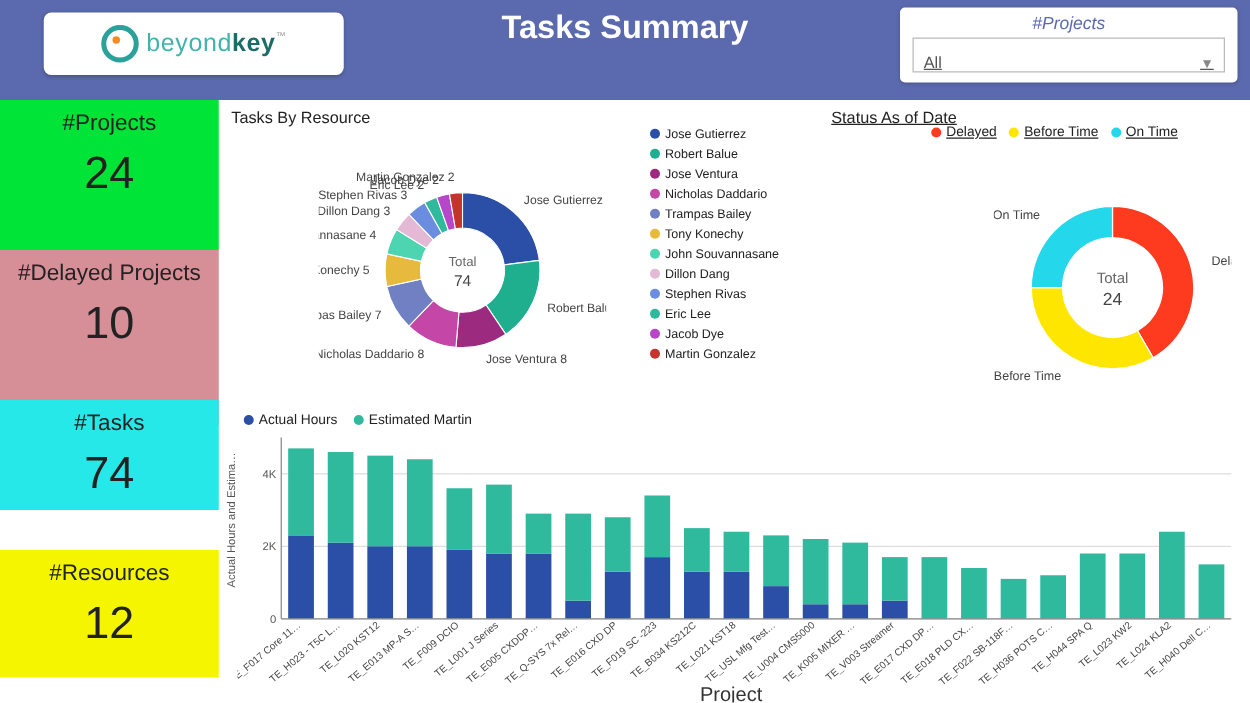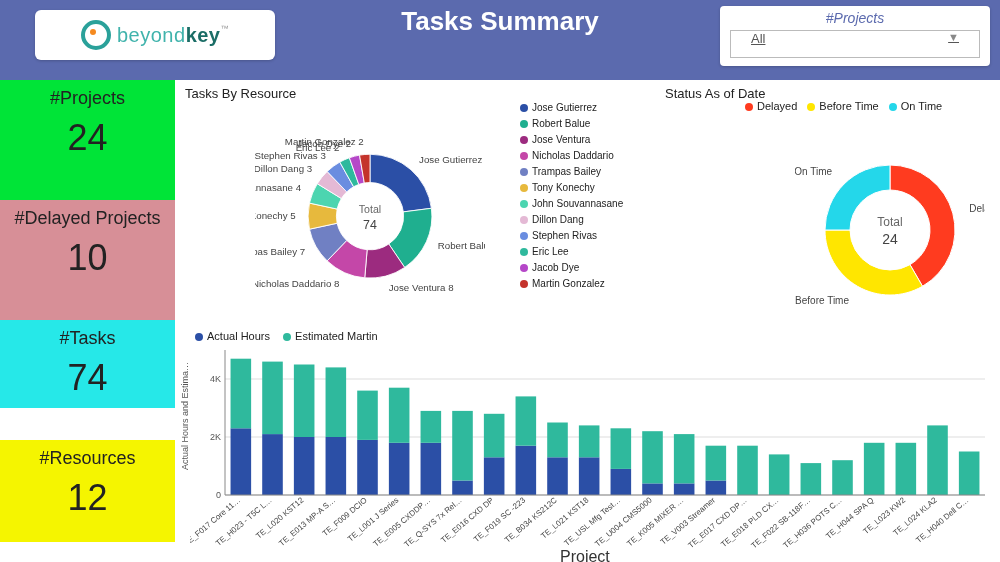--- a/index.html
+++ b/index.html
@@ -8,37 +8,37 @@
   .hdr{position:absolute;left:0;top:0;width:1000px;height:80px;background:#5b6aae;}
   .logo-box{position:absolute;left:35px;top:10px;width:240px;height:50px;background:#fff;border-radius:6px;box-shadow:0 1px 3px rgba(0,0,0,.2);display:flex;align-items:center;justify-content:center;}
   .logo-b{width:22px;height:22px;border:4px solid #2aa19a;border-radius:50%;margin-right:6px;position:relative;}
   .logo-b:after{content:"";position:absolute;left:5px;top:5px;width:6px;height:6px;background:#f58a1f;border-radius:50%;}
   .logo-text{font-size:20px;color:#40b3ac;letter-spacing:.5px;}
   .logo-text b{color:#1b6d66;font-weight:600;}
   .logo-tm{font-size:8px;color:#999;vertical-align:top;}
   .hdr-title{position:absolute;left:0;top:6px;width:1000px;text-align:center;font-size:26px;font-weight:700;color:#fff;}
   .filter-box{position:absolute;right:10px;top:6px;width:270px;height:60px;background:#fff;border-radius:4px;box-shadow:0 1px 3px rgba(0,0,0,.2);}
   .filter-lbl{text-align:center;color:#5b6aae;font-style:italic;font-size:14px;padding-top:4px;}
-  .filter-dd{margin:4px 10px 0 10px;height:26px;border:1px solid #bbb;display:flex;align-items:flex-start;justify-content:space-between;padding:0 20px;font-size:13px;color:#555;cursor:pointer;text-decoration:underline;}
+  .filter-dd{margin:4px 10px 0 10px;height:26px;border:1px solid #bbb;display:flex;align-items:flex-end;justify-content:space-between;padding:0 8px;font-size:13px;color:#555;cursor:pointer;text-decoration:underline;}
   
   .kpi{position:absolute;left:0;width:175px;text-align:center;}
   .kpi .lbl{font-size:18px;padding-top:8px;}
   .kpi .val{font-size:36px;padding:8px 0 12px 0;}
   .kpi1{top:80px;height:120px;background:#00e437;}
   .kpi2{top:200px;height:140px;background:#d78f97;}
   .kpi3{top:320px;height:88px;background:#26e8e8;}
   .kpi4{top:440px;height:102px;background:#f5f500;}
   
   .panel-title{position:absolute;font-size:13px;color:#222;text-align:right;}
   #donut1{position:absolute;left:255px;top:125px;}
   #donut1 text.ring{font-size:11px;fill:#444;}
   #legend1{position:absolute;left:520px;top:100px;font-size:10px;line-height:16px;}
   #legend1 .sw, #legend2 .sw{display:inline-block;width:8px;height:8px;border-radius:50%;margin-right:4px;vertical-align:middle;}
   #donut2{position:absolute;left:795px;top:135px;}
-  #legend2{position:absolute;left:745px;top:100px;font-size:11px;}
+  #legend2{position:absolute;left:745px;top:100px;font-size:11px;text-decoration:underline;}
   #legend2 span{margin-right:10px;}
   
   #bars{position:absolute;left:190px;top:345px;width:800px;height:210px;}
   .bar-legend{position:absolute;left:185px;top:330px;font-size:11px;}
   .bar-legend .sw{display:inline-block;width:8px;height:8px;border-radius:50%;margin:0 4px 0 10px;vertical-align:middle;}
   .ylab{position:absolute;left:180px;top:470px;font-size:9px;color:#555;transform:rotate(-90deg);transform-origin:left top;}
   .xlab{position:absolute;left:560px;top:548px;font-size:16px;color:#333;}
 </style>
 </head>
 <body>
@@ -116,21 +116,21 @@
       <div><span class="sw" style="background:#7080c3"></span>Trampas Bailey</div>
       <div><span class="sw" style="background:#e7b93d"></span>Tony Konechy</div>
       <div><span class="sw" style="background:#4cd5b0"></span>John Souvannasane</div>
       <div><span class="sw" style="background:#e4b9d5"></span>Dillon Dang</div>
       <div><span class="sw" style="background:#6a8de0"></span>Stephen Rivas</div>
       <div><span class="sw" style="background:#2fb99d"></span>Eric Lee</div>
       <div><span class="sw" style="background:#b547c8"></span>Jacob Dye</div>
       <div><span class="sw" style="background:#c4332c"></span>Martin Gonzalez</div>
     </div>
 
-  <div class="panel-title" style="left:665px;top:86px;">Status As of Date</div>
+  <div class="panel-title" style="left:665px;top:86px;text-decoration:underline;">Status As of Date</div>
   <div id="legend2"><span><span class="sw" style="background:#ff3b1f"></span>Delayed</span><span><span class="sw" style="background:#ffe600"></span>Before Time</span><span><span class="sw" style="background:#24d7ea"></span>On Time</span></div>
   <svg id="donut2" width="190" height="190" viewBox="0 0 190 190">
       <path d="M 95 30 A 65 65 0 0 1 127.5 151.2916512459885 L 115 129.64101615137753 A 40 40 0 0 0 95 55 Z" fill="#ff3b1f" stroke="#fff" stroke-width="1"></path>
       <path d="M 127.5 151.2916512459885 A 65 65 0 0 1 30 95.00000000000001 L 55 95 A 40 40 0 0 0 115 129.64101615137753 Z" fill="#ffe600" stroke="#fff" stroke-width="1"></path>
       <path d="M 30 95.00000000000001 A 65 65 0 0 1 94.99999999999999 30 L 94.99999999999999 55 A 40 40 0 0 0 55 95 Z" fill="#24d7ea" stroke="#fff" stroke-width="1"></path>
       <text x="95" y="91" text-anchor="middle" font-size="12" fill="#666">Total</text>
       <text x="95" y="109" text-anchor="middle" font-size="14" fill="#444">24</text>
       <text x="174.20591775570358" y="76.7768383015933" font-size="10" text-anchor="start" fill="#444">Delayed</text>
       <text x="54.00000000000002" y="169.01408311032398" font-size="10" text-anchor="end" fill="#444">Before Time</text>
       <text x="37.01724394270309" y="40.01724394270311" font-size="10" text-anchor="end" fill="#444">On Time</text>

